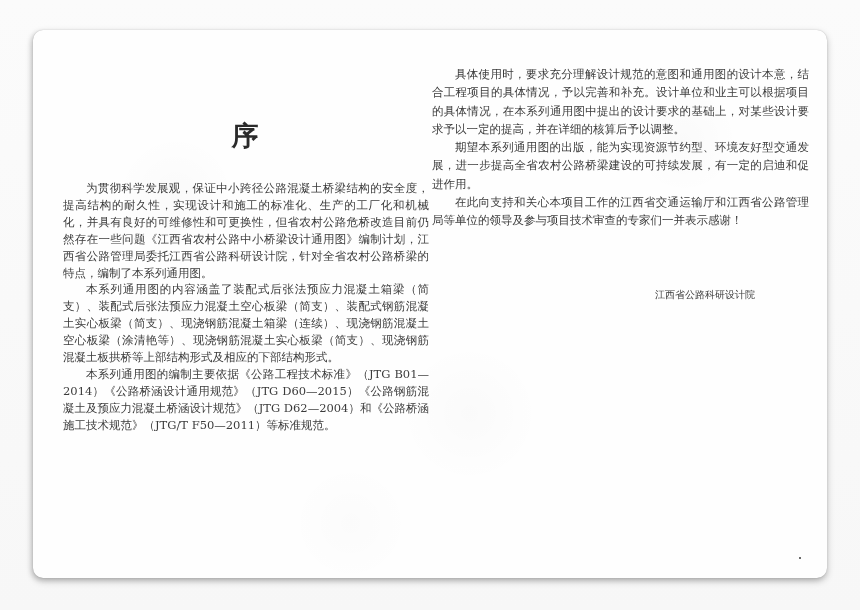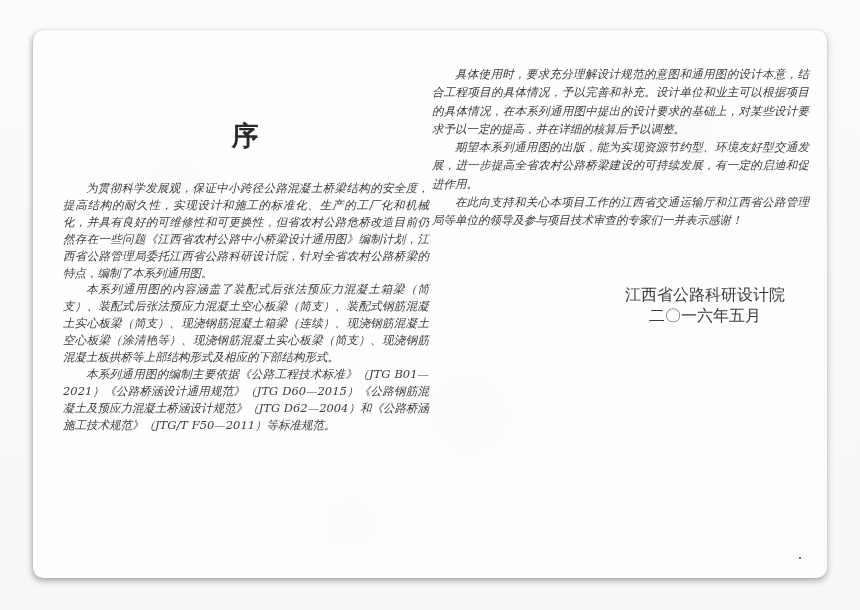--- a/index.html
+++ b/index.html
@@ -53,21 +53,20 @@
   .col {
     position: absolute;
     color: #3b3b3b;
   }
 
   .col p {
     font-size: 11.5px;
     text-align: justify;
     text-indent: 2em;
     word-break: break-all;
-    font-style: italic;
   }
 
   .col-left {
     left: 30px;
     top: 150px;
     width: 366px;
   }
   .col-left p { line-height: 16.9px; }
 
   .col-right {
@@ -75,21 +74,21 @@
     top: 35px;
     width: 377px;
   }
   .col-right p { line-height: 18.3px; }
 
   .signature {
     margin-top: 54px;
     margin-left: 168px;
     width: 210px;
     text-align: center;
-    font-size: 16px;
+    font-size: 10px;
     color: #3b3b3b;
   }
   .signature .sig-line {
     line-height: 21px;
   }
 
   .ink-speck {
     position: absolute;
     left: 766px;
     top: 527px;
@@ -103,30 +102,29 @@
 <body>
 
 <div class="canvas">
   <div class="paper">
 
     <h1 class="preface-title">序</h1>
 
     <div class="col col-left">
       <p>为贯彻科学发展观，保证中小跨径公路混凝土桥梁结构的安全度，提高结构的耐久性，实现设计和施工的标准化、生产的工厂化和机械化，并具有良好的可维修性和可更换性，但省农村公路危桥改造目前仍然存在一些问题《江西省农村公路中小桥梁设计通用图》编制计划，江西省公路管理局委托江西省公路科研设计院，针对全省农村公路桥梁的特点，编制了本系列通用图。</p>
       <p>本系列通用图的内容涵盖了装配式后张法预应力混凝土箱梁（简支）、装配式后张法预应力混凝土空心板梁（简支）、装配式钢筋混凝土实心板梁（简支）、现浇钢筋混凝土箱梁（连续）、现浇钢筋混凝土空心板梁（涂清艳等）、现浇钢筋混凝土实心板梁（简支）、现浇钢筋混凝土板拱桥等上部结构形式及相应的下部结构形式。</p>
-      <p>本系列通用图的编制主要依据《公路工程技术标准》（JTG B01—2021）《公路桥涵设计通用规范》（JTG D60—2015）《公路钢筋混凝土及预应力混凝土桥涵设计规范》（JTG D62—2004）和《公路桥涵施工技术规范》（JTG/T F50—2011）等标准规范。</p>
+      <p>本系列通用图的编制主要依据《公路工程技术标准》（JTG B01—2014）《公路桥涵设计通用规范》（JTG D60—2015）《公路钢筋混凝土及预应力混凝土桥涵设计规范》（JTG D62—2004）和《公路桥涵施工技术规范》（JTG/T F50—2011）等标准规范。</p>
     </div>
 
     <div class="col col-right">
       <p>具体使用时，要求充分理解设计规范的意图和通用图的设计本意，结合工程项目的具体情况，予以完善和补充。设计单位和业主可以根据项目的具体情况，在本系列通用图中提出的设计要求的基础上，对某些设计要求予以一定的提高，并在详细的核算后予以调整。</p>
       <p>期望本系列通用图的出版，能为实现资源节约型、环境友好型交通发展，进一步提高全省农村公路桥梁建设的可持续发展，有一定的启迪和促进作用。</p>
       <p>在此向支持和关心本项目工作的江西省交通运输厅和江西省公路管理局等单位的领导及参与项目技术审查的专家们一并表示感谢！</p>
 
       <div class="signature">
         <div class="sig-line">江西省公路科研设计院</div>
-        <div class="sig-line">二〇一六年五月</div>
       </div>
     </div>
 
     <div class="ink-speck"></div>
 
   </div>
 </div>
 
 </body></html>

